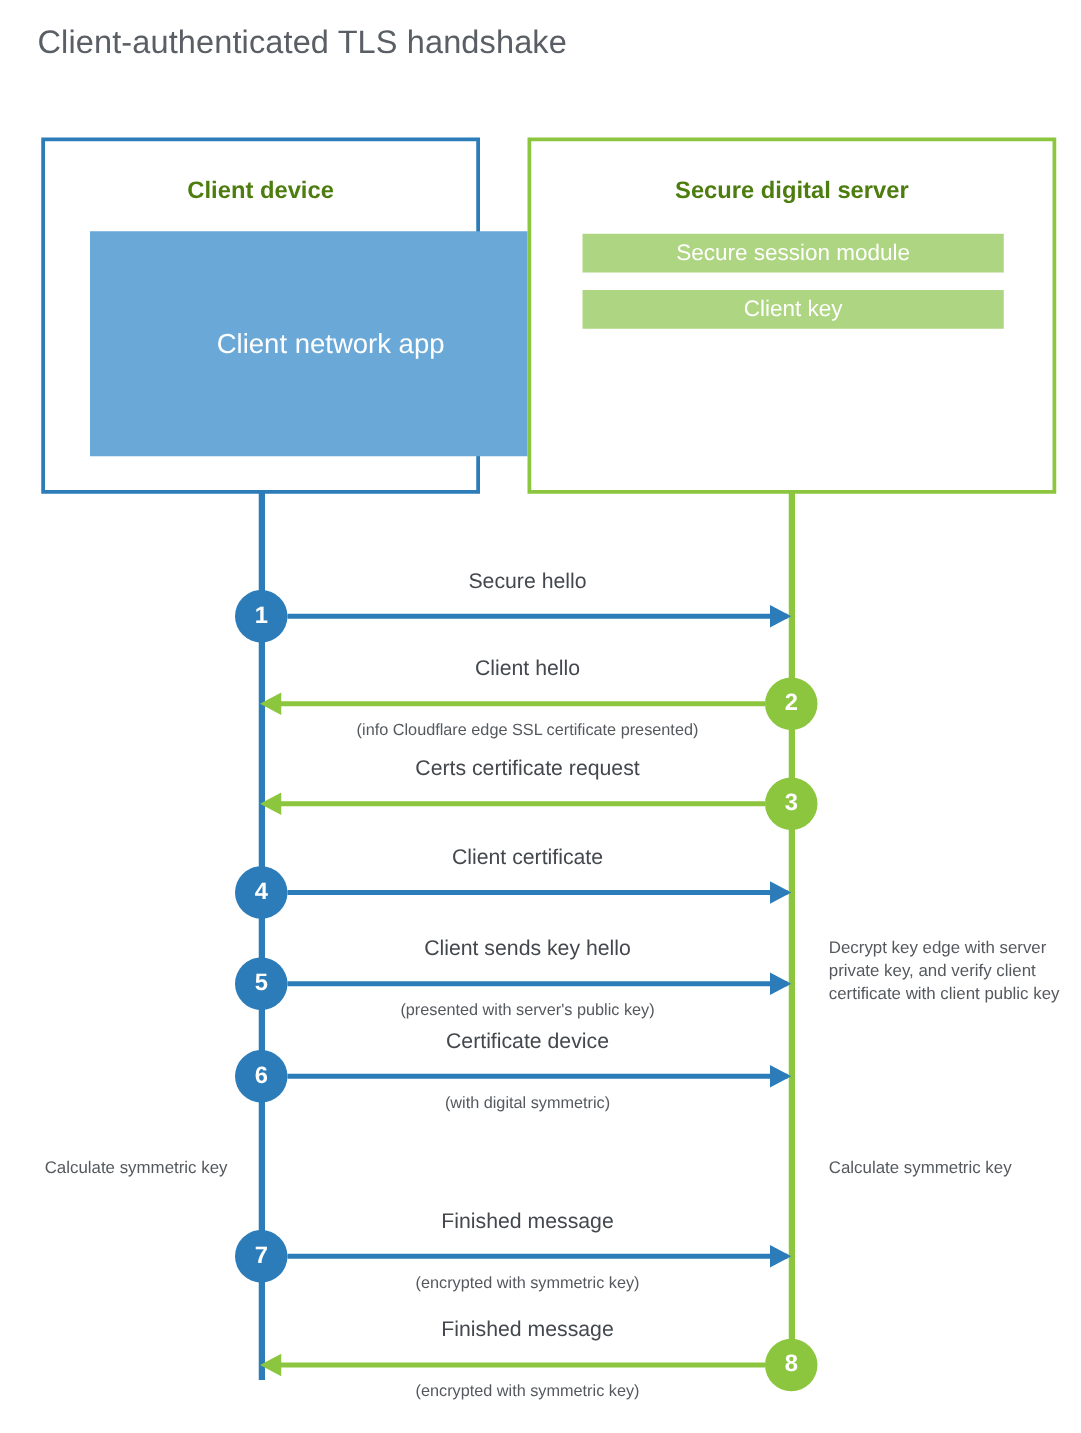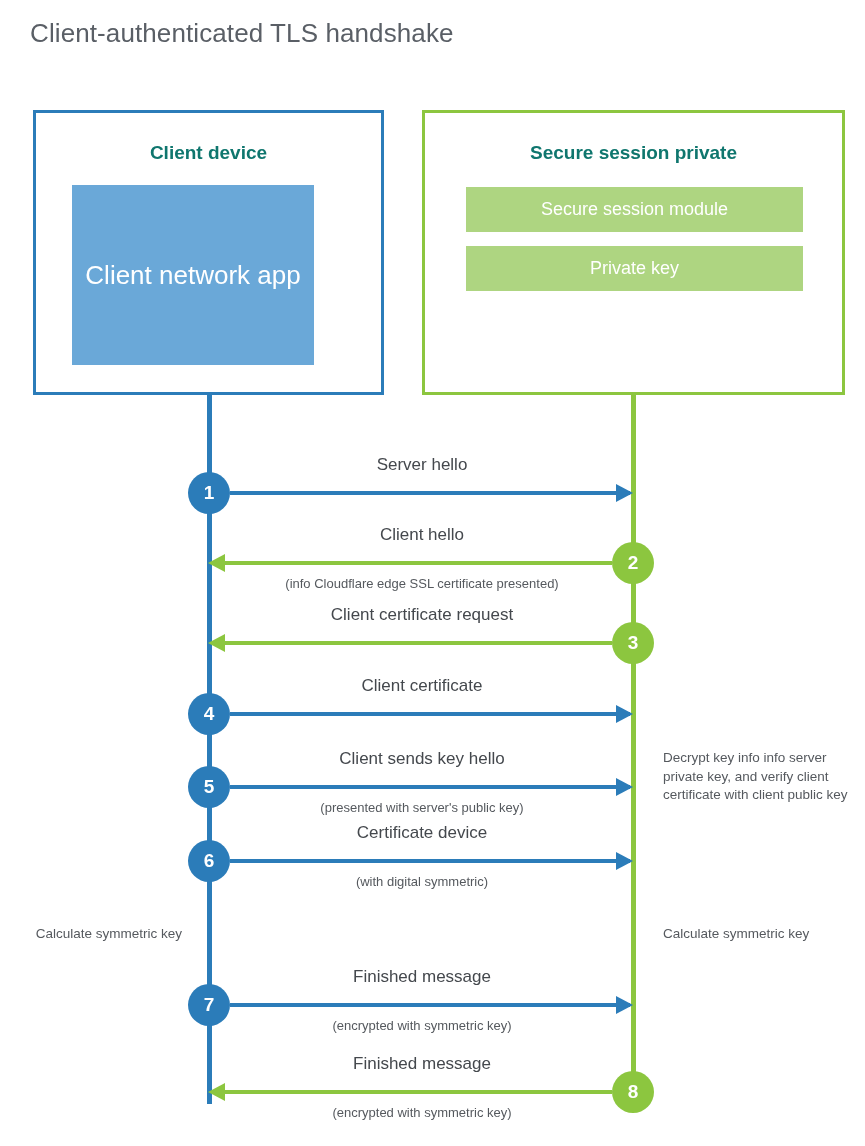--- a/index.html
+++ b/index.html
@@ -55,48 +55,49 @@
     border: 3px solid #8cc63f;
   }
   .party-title {
     position: absolute;
     left: 0;
     right: 0;
     top: 29px;
     text-align: center;
     font-size: 19px;
     font-weight: bold;
-    color: #0f766e;
+    color: #4d7c0f;
   }
 
   .client-app {
     position: absolute;
     left: 36px;
     top: 72px;
-    width: 242px;
+    width: 323px;
     height: 180px;
     background: #6aa8d8;
     color: #ffffff;
-    font-size: 26px;
+    font-size: 22px;
     font-weight: 300;
     display: flex;
     align-items: center;
     justify-content: center;
     text-align: center;
     line-height: 1.32;
+    padding-left: 31px;
   }
 
   .server-bars {
     position: absolute;
     left: 41px;
     top: 74px;
     width: 337px;
   }
   .server-bar {
-    height: 45px;
+    height: 31px;
     margin-bottom: 14px;
     background: #aed581;
     color: #ffffff;
     font-size: 18px;
     font-weight: 300;
     display: flex;
     align-items: center;
     justify-content: center;
     text-align: center;
   }
@@ -208,48 +209,48 @@
 <div class="diagram">
 
   <div class="title">Client-authenticated TLS handshake</div>
 
   <div class="party-box client">
     <div class="party-title">Client device</div>
     <div class="client-app">Client network app</div>
   </div>
 
   <div class="party-box server">
-    <div class="party-title">Secure session private</div>
+    <div class="party-title">Secure digital server</div>
     <div class="server-bars">
       <div class="server-bar">Secure session module</div>
-      <div class="server-bar">Private key</div>
+      <div class="server-bar">Client key</div>
     </div>
   </div>
 
   <div class="lifeline client-line"></div>
   <div class="lifeline server-line"></div>
 
   <div class="msg to-server" style="top:493px">
-    <div class="msg-label">Server hello</div>
+    <div class="msg-label">Secure hello</div>
     <div class="arrow-line"></div>
     <div class="arrow-head"></div>
     <div class="step-circle">1</div>
     <div class="msg-sub"></div>
   </div>
 
   <div class="msg to-client" style="top:563px">
     <div class="msg-label">Client hello</div>
     <div class="arrow-line"></div>
     <div class="arrow-head"></div>
     <div class="step-circle">2</div>
     <div class="msg-sub">(info Cloudflare edge SSL certificate presented)</div>
   </div>
 
   <div class="msg to-client" style="top:643px">
-    <div class="msg-label">Client certificate request</div>
+    <div class="msg-label">Certs certificate request</div>
     <div class="arrow-line"></div>
     <div class="arrow-head"></div>
     <div class="step-circle">3</div>
     <div class="msg-sub"></div>
   </div>
 
   <div class="msg to-server" style="top:714px">
     <div class="msg-label">Client certificate</div>
     <div class="arrow-line"></div>
     <div class="arrow-head"></div>
@@ -282,19 +283,19 @@
   </div>
 
   <div class="msg to-client" style="top:1092px">
     <div class="msg-label">Finished message</div>
     <div class="arrow-line"></div>
     <div class="arrow-head"></div>
     <div class="step-circle">8</div>
     <div class="msg-sub">(encrypted with symmetric key)</div>
   </div>
 
-  <div class="note right-note" style="top:749px">Decrypt key info info server private key, and verify client certificate with client public key</div>
+  <div class="note right-note" style="top:749px">Decrypt key edge with server private key, and verify client certificate with client public key</div>
 
   <div class="note left-note" style="top:925px">Calculate symmetric key</div>
 
   <div class="note right-note" style="top:925px">Calculate symmetric key</div>
 
 </div>
 
 </body></html>

